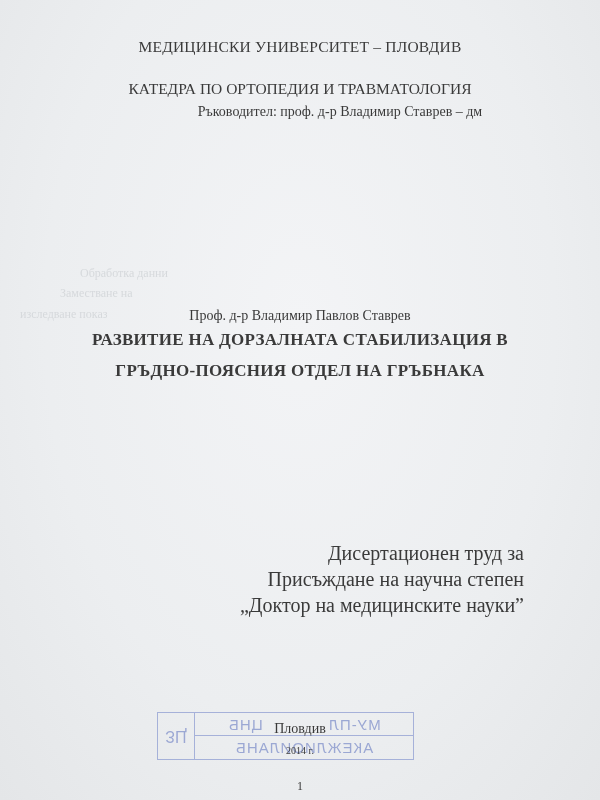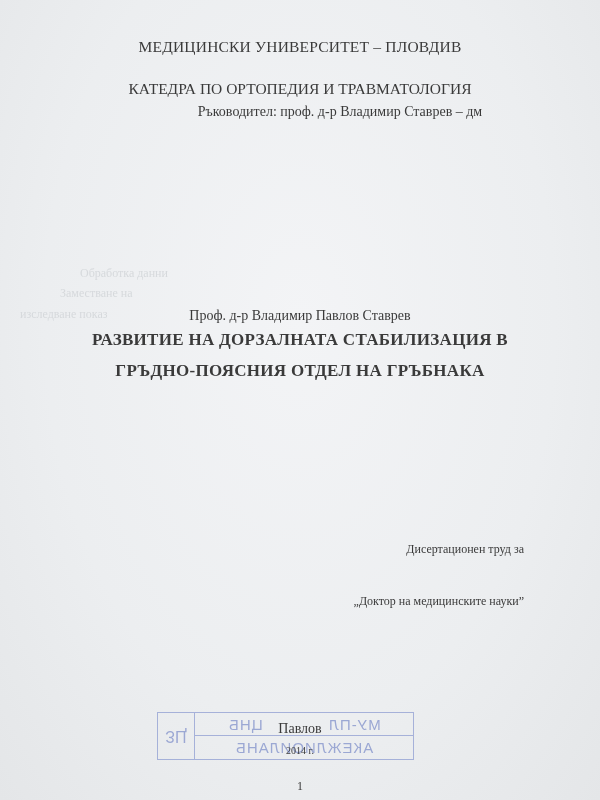--- a/index.html
+++ b/index.html
@@ -28,21 +28,21 @@
     .univ { top: 38px; font-size: 15.5px; letter-spacing: 0.2px; }
     .dept { top: 80px; font-size: 15.5px; }
     .head { top: 104px; font-size: 14px; padding-left: 40px; }
     .author { top: 284px; font-size: 14px; left: 0; margin-top: 24px; }
     .title1 { top: 330px; font-size: 17px; font-weight: bold; letter-spacing: 0.3px; }
     .title2 { top: 361px; font-size: 17px; font-weight: bold; letter-spacing: 0.3px; }
     .rline {
       position: absolute;
       right: 76px;
       text-align: right;
-      font-size: 12px;
+      font-size: 20px;
       white-space: nowrap;
     }
     .diss1 { top: 542px; }
     .diss2 { top: 568px; }
     .diss3 { top: 594px; margin-left: 28px; }
     .city { top: 721px; font-size: 14px; }
     .year { top: 745px; font-size: 10px; }
     .pagenum { top: 779px; font-size: 12px; }
 
     
@@ -124,20 +124,21 @@
     <div class="line univ">МЕДИЦИНСКИ УНИВЕРСИТЕТ – ПЛОВДИВ</div>
     <div class="line dept">КАТЕДРА ПО ОРТОПЕДИЯ И ТРАВМАТОЛОГИЯ</div>
     <div class="line head">Ръководител: проф. д-р Владимир Ставрев – дм</div>
 
     <div class="line author">Проф. д-р Владимир Павлов Ставрев</div>
 
     <div class="line title1">РАЗВИТИЕ НА ДОРЗАЛНАТА СТАБИЛИЗАЦИЯ В</div>
     <div class="line title2">ГРЪДНО-ПОЯСНИЯ ОТДЕЛ НА ГРЪБНАКА</div>
 
     <div class="rline diss1">Дисертационен труд за</div>
+    <div class="rline diss2">Присъждане на научна степен</div>
     <div class="rline diss3">„Доктор на медицинските науки”</div>
 
-    <div class="line city">Павлов</div>
+    <div class="line city">Пловдив</div>
     <div class="line year">2014 г.</div>
     <div class="line pagenum">1</div>
   </div>
 
 </div>
 
 </body></html>

